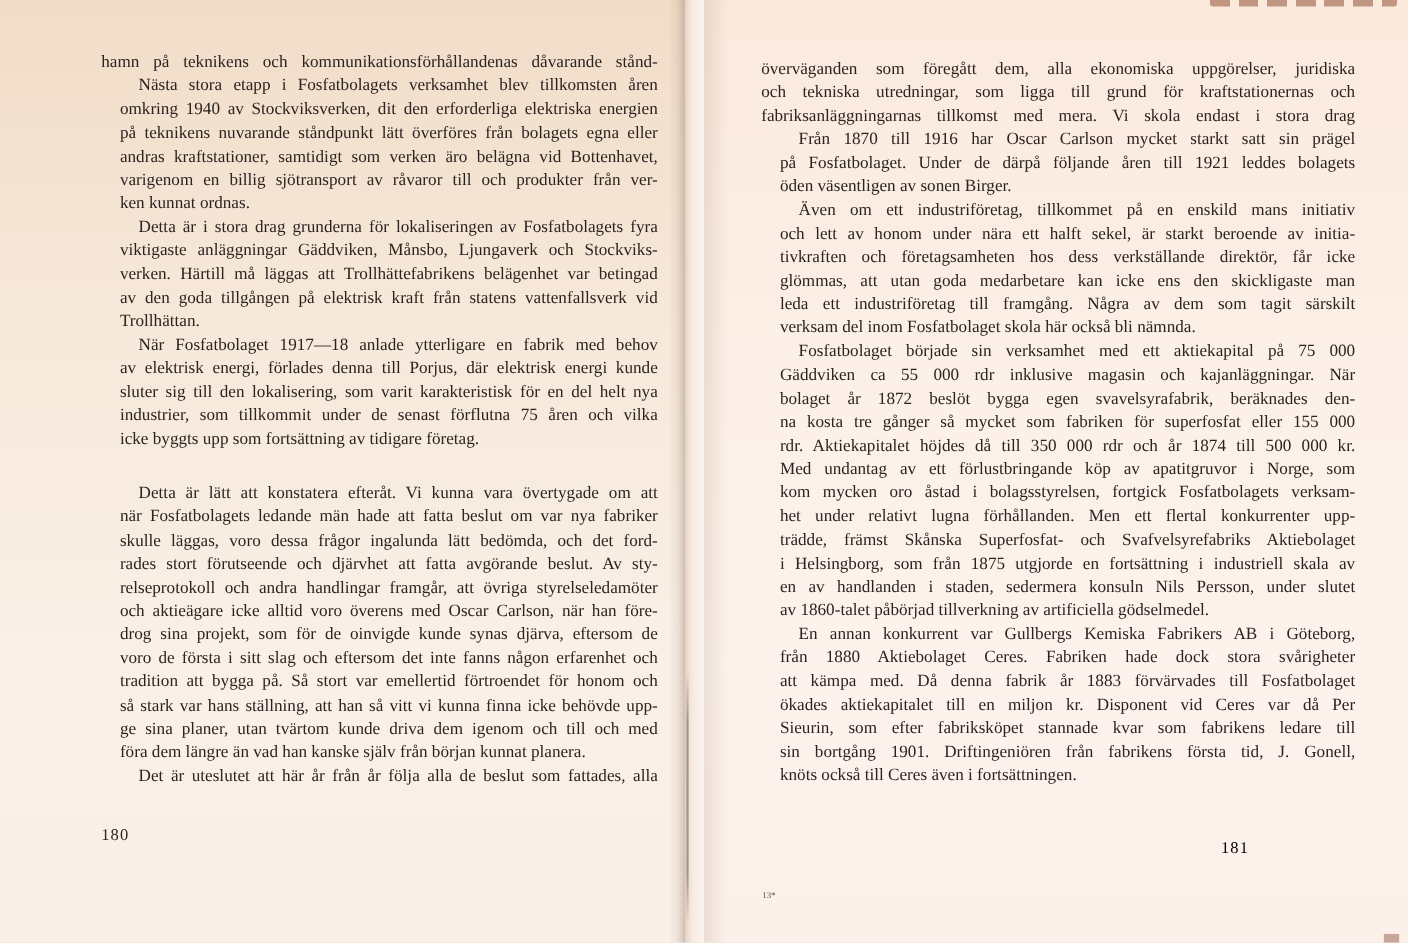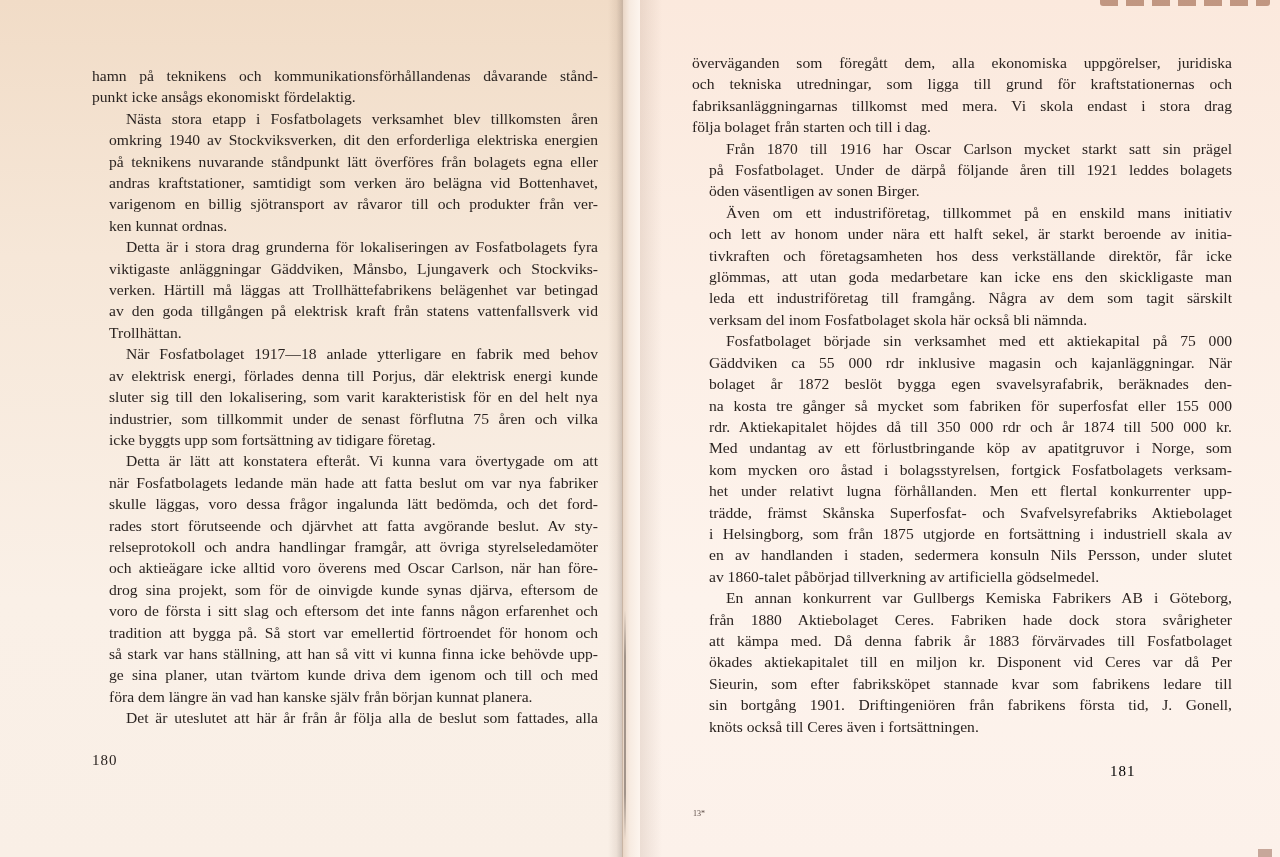--- a/index.html
+++ b/index.html
@@ -48,21 +48,21 @@
     }
     .corner-mark {
       position: absolute; right: 8px; bottom: 0; width: 14px; height: 8px;
       background: #b08878; opacity: 0.7;
     }
     .text-block {
       position: absolute;
       font-size: 15.6px; line-height: 21.4px;
       text-align: justify;
     }
-    .page-left .text-block { left: 92px; top: 65px; width: 506px; }
+    .page-left .text-block { left: 92px; top: 46px; width: 506px; }
     .page-right .text-block { left: 52px; top: 52px; width: 540px; }
     .para { text-indent: 17px; }
     .para.cont { text-indent: 0; }
     .line { display: block; text-align: justify; text-align-last: justify; white-space: nowrap; }
     .line.last { text-align-last: left; }
     .folio {
       position: absolute; font-size: 15px; letter-spacing: 1px;
       font-family: "Liberation Serif", serif;
     }
     .folio-left { left: 92px; top: 752px; text-align: center; }
@@ -75,21 +75,20 @@
   </style>
 </head>
 <body>
 
 <div class="spread">
 
   <div class="page page-left">
     <div class="text-block" id="left-text">
         <div class="para cont">
           <span class="line">hamn på teknikens och kommunikationsförhållandenas dåvarande stånd-</span>
-          <span class="line last">punkt icke ansågs ekonomiskt fördelaktig.</span>
         </div>
         <div class="para">
           <span class="line" style="padding-left: 17px;">Nästa stora etapp i Fosfatbolagets verksamhet blev tillkomsten åren</span>
           <span class="line">omkring 1940 av Stockviksverken, dit den erforderliga elektriska energien</span>
           <span class="line">på teknikens nuvarande ståndpunkt lätt överföres från bolagets egna eller</span>
           <span class="line">andras kraftstationer, samtidigt som verken äro belägna vid Bottenhavet,</span>
           <span class="line">varigenom en billig sjötransport av råvaror till och produkter från ver-</span>
           <span class="line last">ken kunnat ordnas.</span>
         </div>
         <div class="para">
@@ -102,21 +101,21 @@
         <div class="para">
           <span class="line" style="padding-left: 17px;">När Fosfatbolaget 1917—18 anlade ytterligare en fabrik med behov</span>
           <span class="line">av elektrisk energi, förlades denna till Porjus, där elektrisk energi kunde</span>
         </div>
         <div class="para">
           <span class="line">sluter sig till den lokalisering, som varit karakteristisk för en del helt nya</span>
           <span class="line">industrier, som tillkommit under de senast förflutna 75 åren och vilka</span>
           <span class="line last">icke byggts upp som fortsättning av tidigare företag.</span>
         </div>
         <div class="para">
-          <span class="line" style="padding-left: 17px;">Detta är lätt att konstatera efteråt. Vi kunna vara övertygade om att</span>
+          <span class="line" style="padding-left: 17px; margin-top: 28px;">Detta är lätt att konstatera efteråt. Vi kunna vara övertygade om att</span>
           <span class="line">när Fosfatbolagets ledande män hade att fatta beslut om var nya fabriker</span>
           <span class="line">skulle läggas, voro dessa frågor ingalunda lätt bedömda, och det ford-</span>
           <span class="line">rades stort förutseende och djärvhet att fatta avgörande beslut. Av sty-</span>
           <span class="line">relseprotokoll och andra handlingar framgår, att övriga styrelseledamöter</span>
           <span class="line">och aktieägare icke alltid voro överens med Oscar Carlson, när han före-</span>
           <span class="line">drog sina projekt, som för de oinvigde kunde synas djärva, eftersom de</span>
           <span class="line">voro de första i sitt slag och eftersom det inte fanns någon erfarenhet och</span>
           <span class="line">tradition att bygga på. Så stort var emellertid förtroendet för honom och</span>
           <span class="line">så stark var hans ställning, att han så vitt vi kunna finna icke behövde upp-</span>
           <span class="line">ge sina planer, utan tvärtom kunde driva dem igenom och till och med</span>
@@ -131,21 +130,20 @@
 
   <div class="gutter"></div>
   <div class="spine-line"></div>
 
   <div class="page page-right">
     <div class="text-block" id="right-text">
         <div class="para cont">
           <span class="line">överväganden som föregått dem, alla ekonomiska uppgörelser, juridiska</span>
           <span class="line">och tekniska utredningar, som ligga till grund för kraftstationernas och</span>
           <span class="line">fabriksanläggningarnas tillkomst med mera. Vi skola endast i stora drag</span>
-          <span class="line last">följa bolaget från starten och till i dag.</span>
         </div>
         <div class="para">
           <span class="line" style="padding-left: 17px;">Från 1870 till 1916 har Oscar Carlson mycket starkt satt sin prägel</span>
           <span class="line">på Fosfatbolaget. Under de därpå följande åren till 1921 leddes bolagets</span>
           <span class="line last">öden väsentligen av sonen Birger.</span>
         </div>
         <div class="para">
           <span class="line" style="padding-left: 17px;">Även om ett industriföretag, tillkommet på en enskild mans initiativ</span>
           <span class="line">och lett av honom under nära ett halft sekel, är starkt beroende av initia-</span>
           <span class="line">tivkraften och företagsamheten hos dess verkställande direktör, får icke</span>

